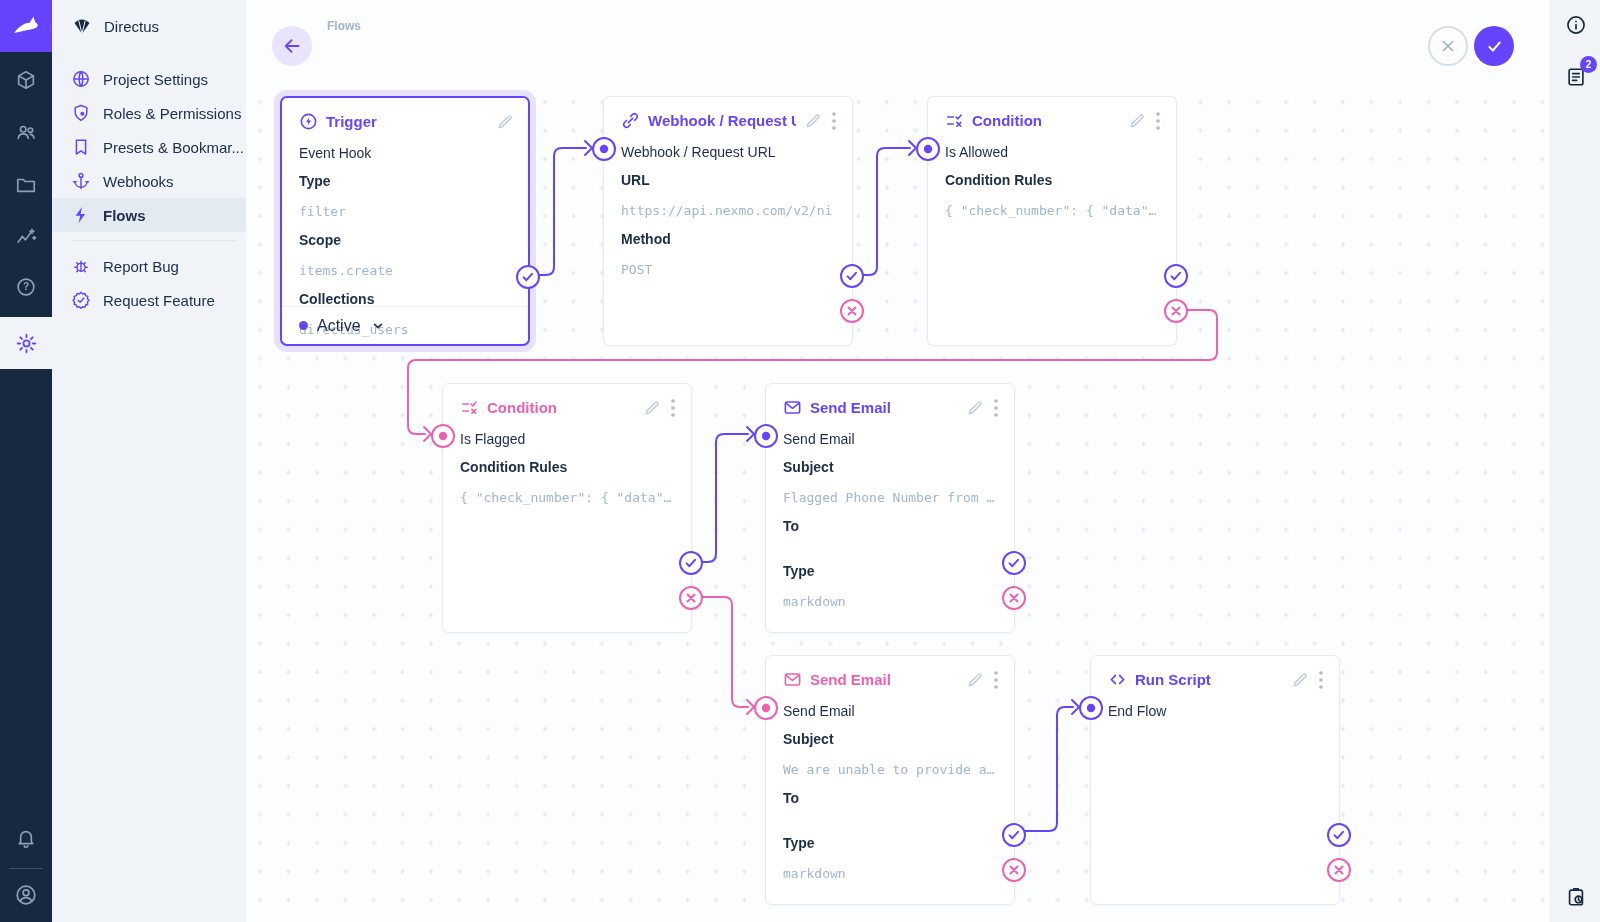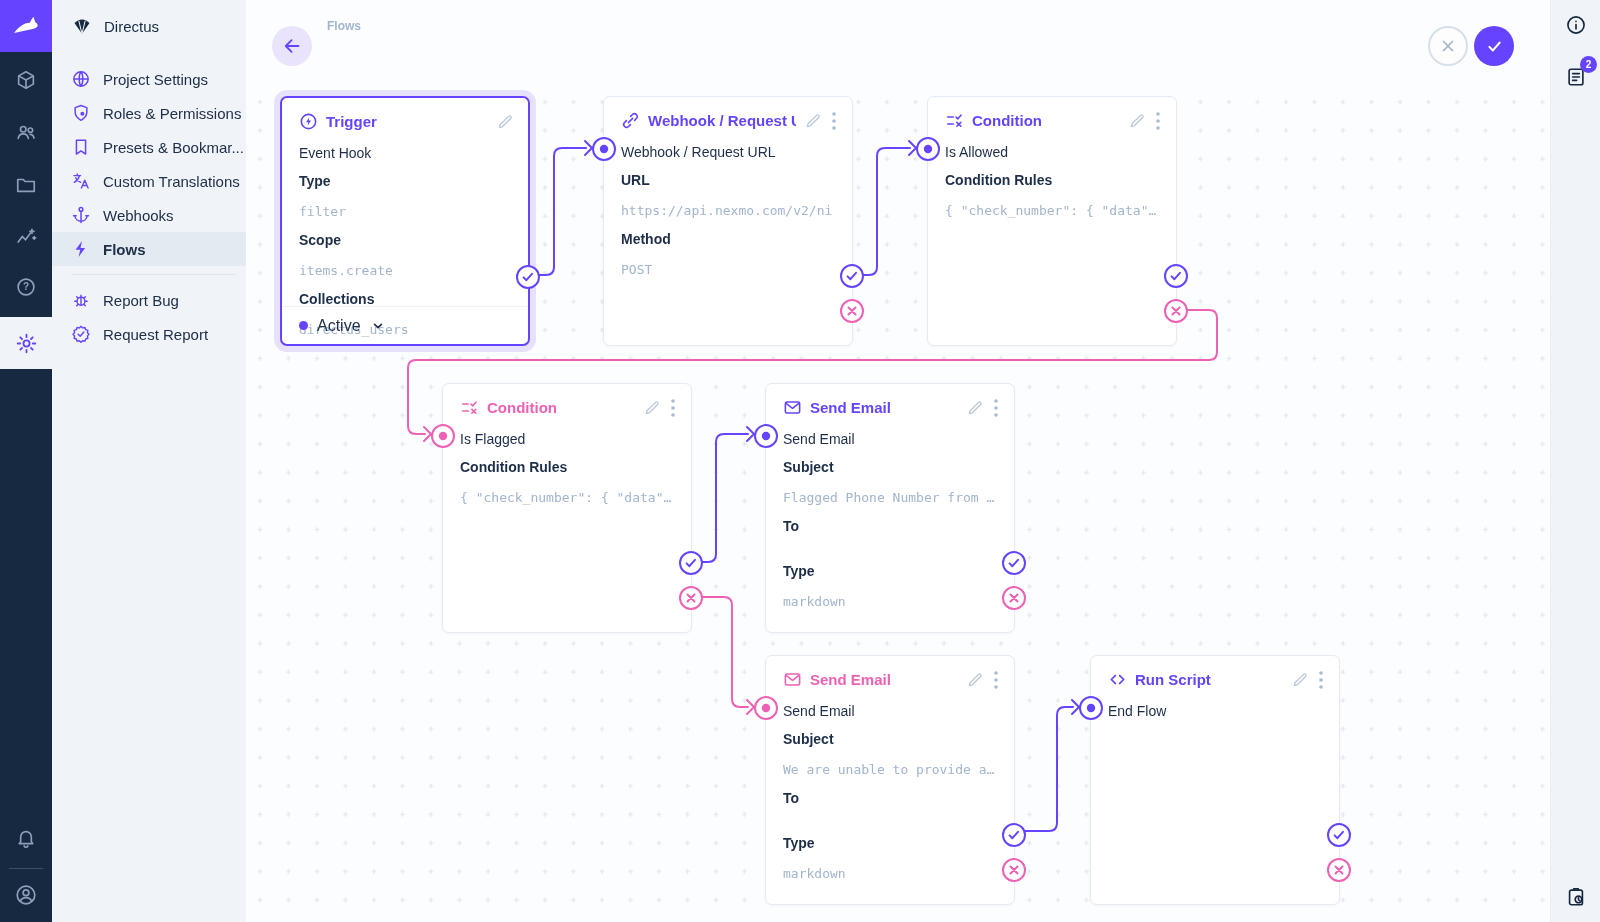--- a/index.html
+++ b/index.html
@@ -177,29 +177,20 @@
       <div class="nav-item">
         <span class="nico">
             <svg width="20" height="20" viewBox="0 0 24 24" fill="none" stroke="currentColor" stroke-width="1.8" stroke-linejoin="round">
               <path d="M6.5 4h11v16.5l-5.5-3.8-5.5 3.8z"></path>
             </svg>
           </span>
         <span>Presets &amp; Bookmar...</span>
       </div>
       <div class="nav-item">
         <span class="nico">
-            <svg width="20" height="20" viewBox="0 0 24 24" fill="none" stroke="currentColor" stroke-width="1.7" stroke-linecap="round" stroke-linejoin="round">
-              <path d="M3.5 5.5h8M7.5 3.5v2M10.2 5.5c-1 3.8-3.4 6.6-6.2 8.1M5.6 8.2c1.2 2.6 3.5 4.6 6 5.4"></path>
-              <path d="M12.5 20.5l4-9.5 4 9.5M14 17.3h5"></path>
-            </svg>
-          </span>
-        <span>Custom Translations</span>
-      </div>
-      <div class="nav-item">
-        <span class="nico">
             <svg width="20" height="20" viewBox="0 0 24 24" fill="none" stroke="currentColor" stroke-width="1.8" stroke-linecap="round">
               <circle cx="12" cy="5.3" r="2.2"></circle>
               <path d="M12 7.5V21M4.6 13.2a7.5 7.5 0 0 0 14.8 0M3 13h3.2M17.8 13H21"></path>
             </svg>
           </span>
         <span>Webhooks</span>
       </div>
       <div class="nav-item active">
         <span class="nico">
             <svg width="20" height="20" viewBox="0 0 24 24">
@@ -218,21 +209,21 @@
           </span>
         <span>Report Bug</span>
       </div>
       <div class="nav-item">
         <span class="nico">
             <svg width="20" height="20" viewBox="0 0 24 24" fill="none" stroke="currentColor" stroke-width="1.7" stroke-linejoin="round">
               <path d="M12 2.8l2 1.9 2.7-.5.9 2.6 2.6.9-.5 2.7 1.9 2-1.9 2 .5 2.7-2.6.9-.9 2.6-2.7-.5-2 1.9-2-1.9-2.7.5-.9-2.6-2.6-.9.5-2.7-1.9-2 1.9-2-.5-2.7 2.6-.9.9-2.6 2.7.5z"></path>
               <path d="M8.6 12.2l2.4 2.4 4.4-5" stroke-linecap="round"></path>
             </svg>
           </span>
-        <span>Request Report</span>
+        <span>Request Feature</span>
       </div>
     </div>
   </div>
 
   <div class="canvas">
 
     <svg class="gridlayer" width="1304" height="834">
       <defs>
         <pattern id="plusgrid" width="28.5" height="28.5" patternUnits="userSpaceOnUse">
           <path d="M14 11.5v5M11.5 14h5" stroke="#dfe6ee" stroke-width="1.2" fill="none"></path>

